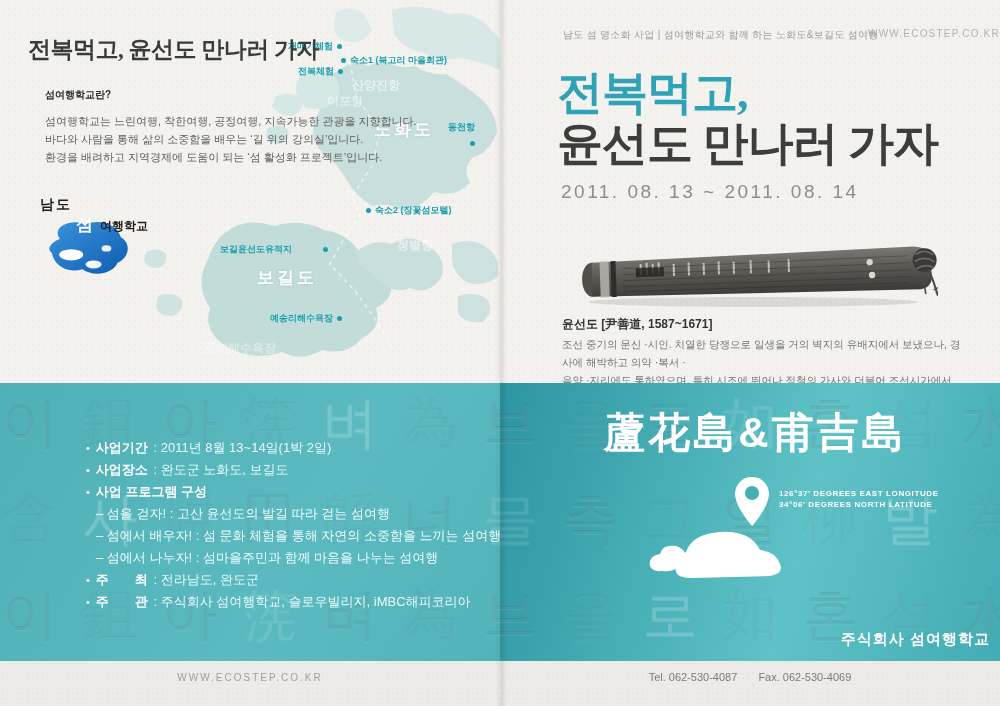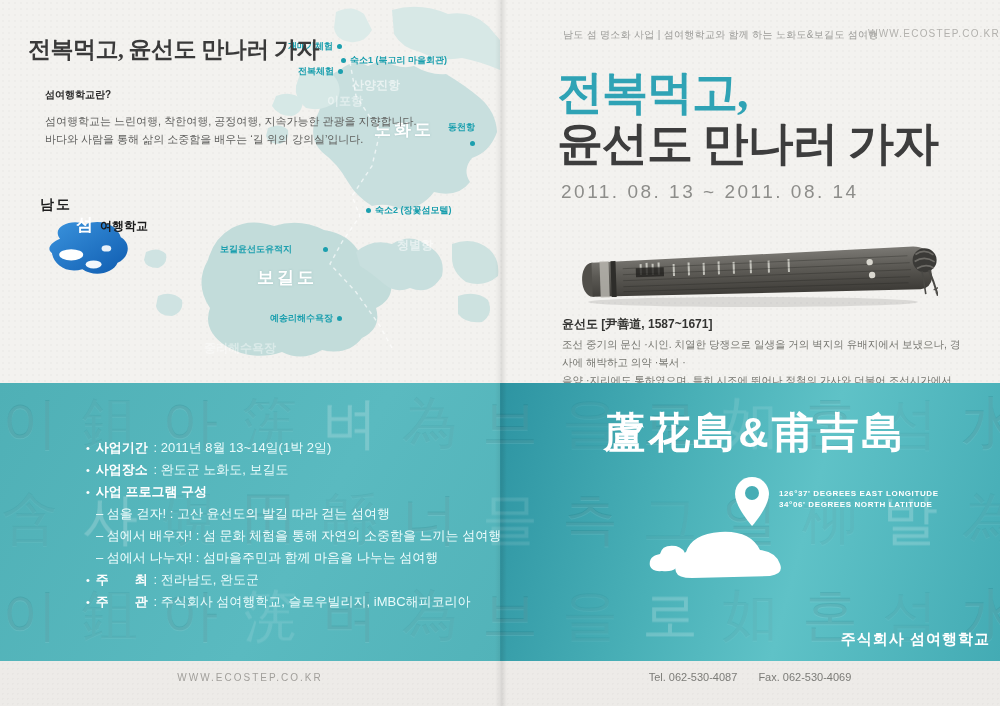--- a/index.html
+++ b/index.html
@@ -167,20 +167,21 @@
   <div class="faint-label" id="faint-0">산양진항</div>
   <div class="faint-label" id="faint-1">이포항</div>
   <div class="faint-label" id="faint-2">청별항</div>
   <div class="faint-label" id="faint-3">중리해수욕장</div>
 
   <div class="lt-title">전복먹고, 윤선도 만나러 가자</div>
   <div class="about-head">섬여행학교란?</div>
   <div class="about-lines">
     <div>섬여행학교는 느린여행, 착한여행, 공정여행, 지속가능한 관광을 지향합니다.</div>
     <div>바다와 사람을 통해 삶의 소중함을 배우는 ‘길 위의 강의실’입니다.</div>
+    <div>환경을 배려하고 지역경제에 도움이 되는 ‘섬 활성화 프로젝트’입니다.</div>
   </div>
 
   <div class="logo">
     <svg width="96" height="72" viewBox="0 0 120 80">
       <defs>
         <linearGradient id="logoblue" x1="0" y1="0" x2="1" y2="1">
           <stop offset="0" stop-color="#3a93dd"></stop>
             <stop offset="1" stop-color="#0f5cb0"></stop>
         </linearGradient>
       </defs>

